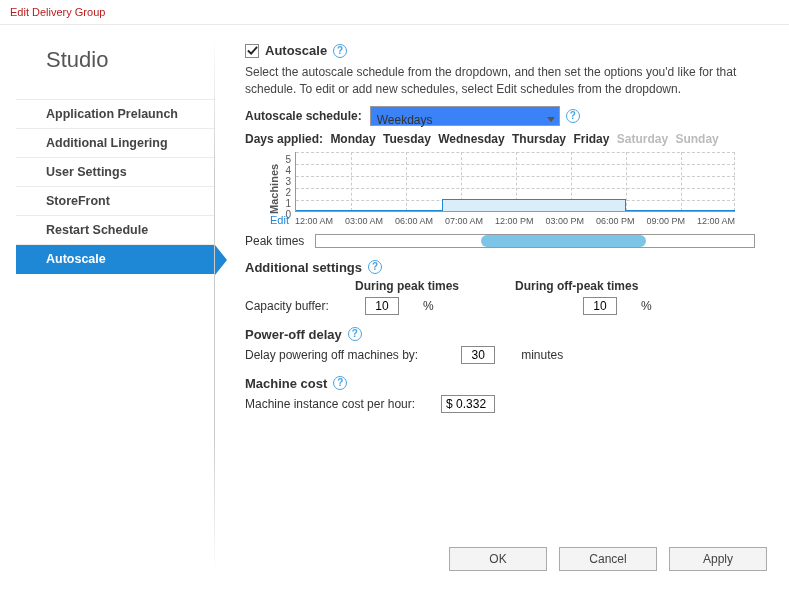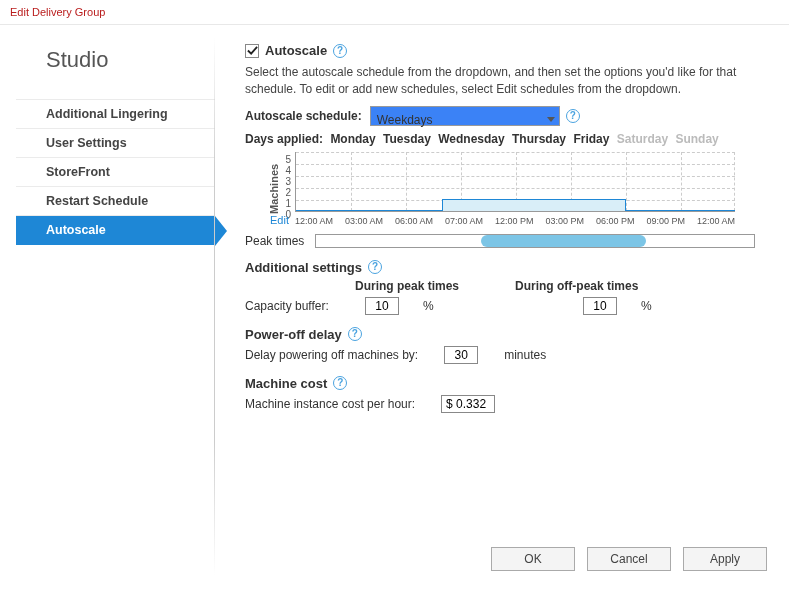--- a/index.html
+++ b/index.html
@@ -109,31 +109,32 @@
   .chart-left { display:flex; flex-direction:column; align-items:flex-end; justify-content:flex-end; width:50px;}
   .peak { display:flex; align-items:center; margin-top:8px; }
   .peak-bar { position:relative; width:440px; height:14px; border:1px solid #999; margin-left:4px; background:#fff;}
   .peak-fill { position:absolute; top:0; bottom:0; background:#7cc5e6; border-radius:7px;}
   .section-h { font-weight:700; font-size:13px; margin-top:12px; display:flex; align-items:center;}
   .cols { display:flex; margin-top:4px; }
   .col-lbl { font-weight:700; font-size:12px; }
   .cap-row { display:flex; align-items:center; margin-top:4px;gap:20px; }
   .inp { border:1px solid #888; height:18px; font-size:12px; padding:0 4px; text-align:center; background:#fff;}
   .footer { position:absolute; right:22px; bottom:16px; display:flex; gap:12px;}
-  .btn { width:84px; height:24px; border:1px solid #aaa; background:#f4f4f4; font-size:12px; color:#444; cursor:pointer; display:flex; align-items:center; justify-content:center;}
+  .btn { width:98px; height:24px; border:1px solid #aaa; background:#f4f4f4; font-size:12px; color:#444; cursor:pointer; display:flex; align-items:center; justify-content:center;}
 </style>
 </head>
 <body>
 
 <div class="titlebar">Edit Delivery Group</div>
 
 <div class="main">
   <div class="sidebar">
     <div class="brand">Studio</div>
     <div class="nav">
+      <div class="nav-item"><span>Application Prelaunch</span></div>
       <div class="nav-item"><span>Additional Lingering</span></div>
       <div class="nav-item"><span>User Settings</span></div>
       <div class="nav-item"><span>StoreFront</span></div>
       <div class="nav-item"><span>Restart Schedule</span></div>
       <div class="nav-item active"><span>Autoscale</span></div>
     </div>
   </div>
 
   <div class="content">
 
@@ -240,21 +241,21 @@
       <input class="inp" style="width: 34px;" value="10">
       <span style="margin-left:4px;">%</span>
     </div>
 
     <div class="section-h">
       <span>Power-off delay</span>
       <span class="help">?</span>
     </div>
     <div class="cap-row">
       <span>Delay powering off machines by:</span>
-      <input class="inp" style="width: 34px; margin-left: 6px;" value="30">
+      <input class="inp" style="width: 34px; margin-left: 23px;" value="30">
       <span style="margin-left:6px;">minutes</span>
     </div>
 
     <div class="section-h">
       <span>Machine cost</span>
       <span class="help">?</span>
     </div>
     <div class="cap-row">
       <span>Machine instance cost per hour:</span>
       <input class="inp" style="width: 54px; margin-left: 6px; text-align: left;" value="$ 0.332">

